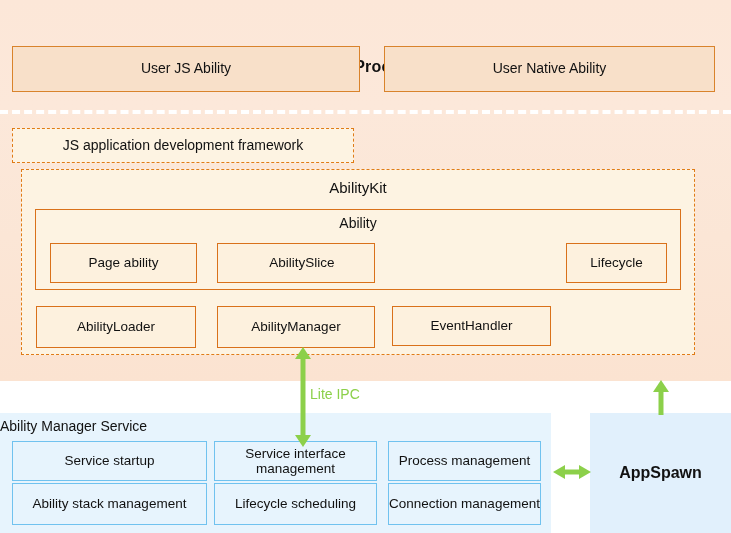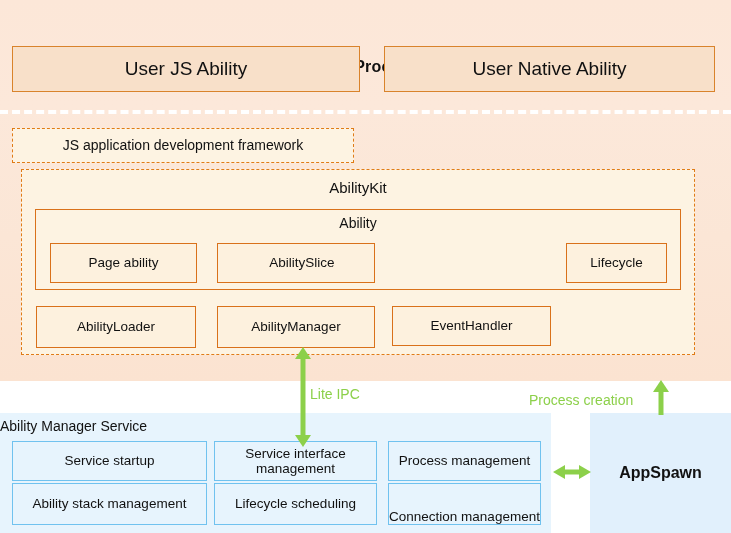--- a/index.html
+++ b/index.html
@@ -52,21 +52,21 @@
     display: flex;
     align-items: center;
     justify-content: center;
     text-align: center;
     color: #111111;
     line-height: 1.12;
   }
   .box-ability-top {
     background: #f8e0c9;
     border: 1px solid #d9832b;
-    font-size: 19px;
+    font-size: 14px;
   }
   .box-dashed {
     background: #fdf3e2;
     border: 1px dashed #e07b16;
   }
   .box-kit {
     background: #fdf3e2;
     border: 1px dashed #e07b16;
   }
   .box-solid-orange {
@@ -202,21 +202,21 @@
   <div class="box box-blue" style="left:388px; top:441px; width:153px; height:40px;">
     <span>Process management</span>
   </div>
 
   <div class="box box-blue" style="left:12px; top:483px; width:195px; height:42px;">
     <span>Ability stack management</span>
   </div>
   <div class="box box-blue" style="left:214px; top:483px; width:163px; height:42px;">
     <span>Lifecycle scheduling</span>
   </div>
-  <div class="box box-blue" style="left:388px; top:483px; width:153px; height:42px;align-items:flex-end;">
+  <div class="box box-blue" style="left:388px; top:483px; width:153px; height:42px;">
     <span>Connection management</span>
   </div>
 
   <div class="appspawn-panel">
     <span class="appspawn-label">AppSpawn</span>
   </div>
 
   <svg class="arrow-svg" style="left:292px; top:346px; width:22px; height:102px;" viewBox="0 0 22 102">
     <defs>
       <marker id="ah-up" markerWidth="10" markerHeight="10" refX="5" refY="5" orient="auto">
@@ -229,21 +229,20 @@
     <line x1="11" y1="10" x2="11" y2="92" stroke="#8cd04a" stroke-width="5"></line>
     <path d="M11,1 L19,13 L3,13 Z" fill="#8cd04a"></path>
     <path d="M11,101 L19,89 L3,89 Z" fill="#8cd04a"></path>
   </svg>
   <div class="arrow-label" style="left:310px; top:386px;">Lite IPC</div>
 
   <svg class="arrow-svg" style="left:652px; top:379px; width:18px; height:36px;" viewBox="0 0 18 36">
     <line x1="9" y1="10" x2="9" y2="36" stroke="#8cd04a" stroke-width="5"></line>
     <path d="M9,1 L17,13 L1,13 Z" fill="#8cd04a"></path>
   </svg>
-  <div class="arrow-label" style="left:529px; top:392px;">Process creation</div>
 
   <svg class="arrow-svg" style="left:552px; top:462px; width:40px; height:20px;" viewBox="0 0 40 20">
     <line x1="9" y1="10" x2="31" y2="10" stroke="#8cd04a" stroke-width="5"></line>
     <path d="M1,10 L13,3 L13,17 Z" fill="#8cd04a"></path>
     <path d="M39,10 L27,3 L27,17 Z" fill="#8cd04a"></path>
   </svg>
 
 </div>
 
 </body></html>

